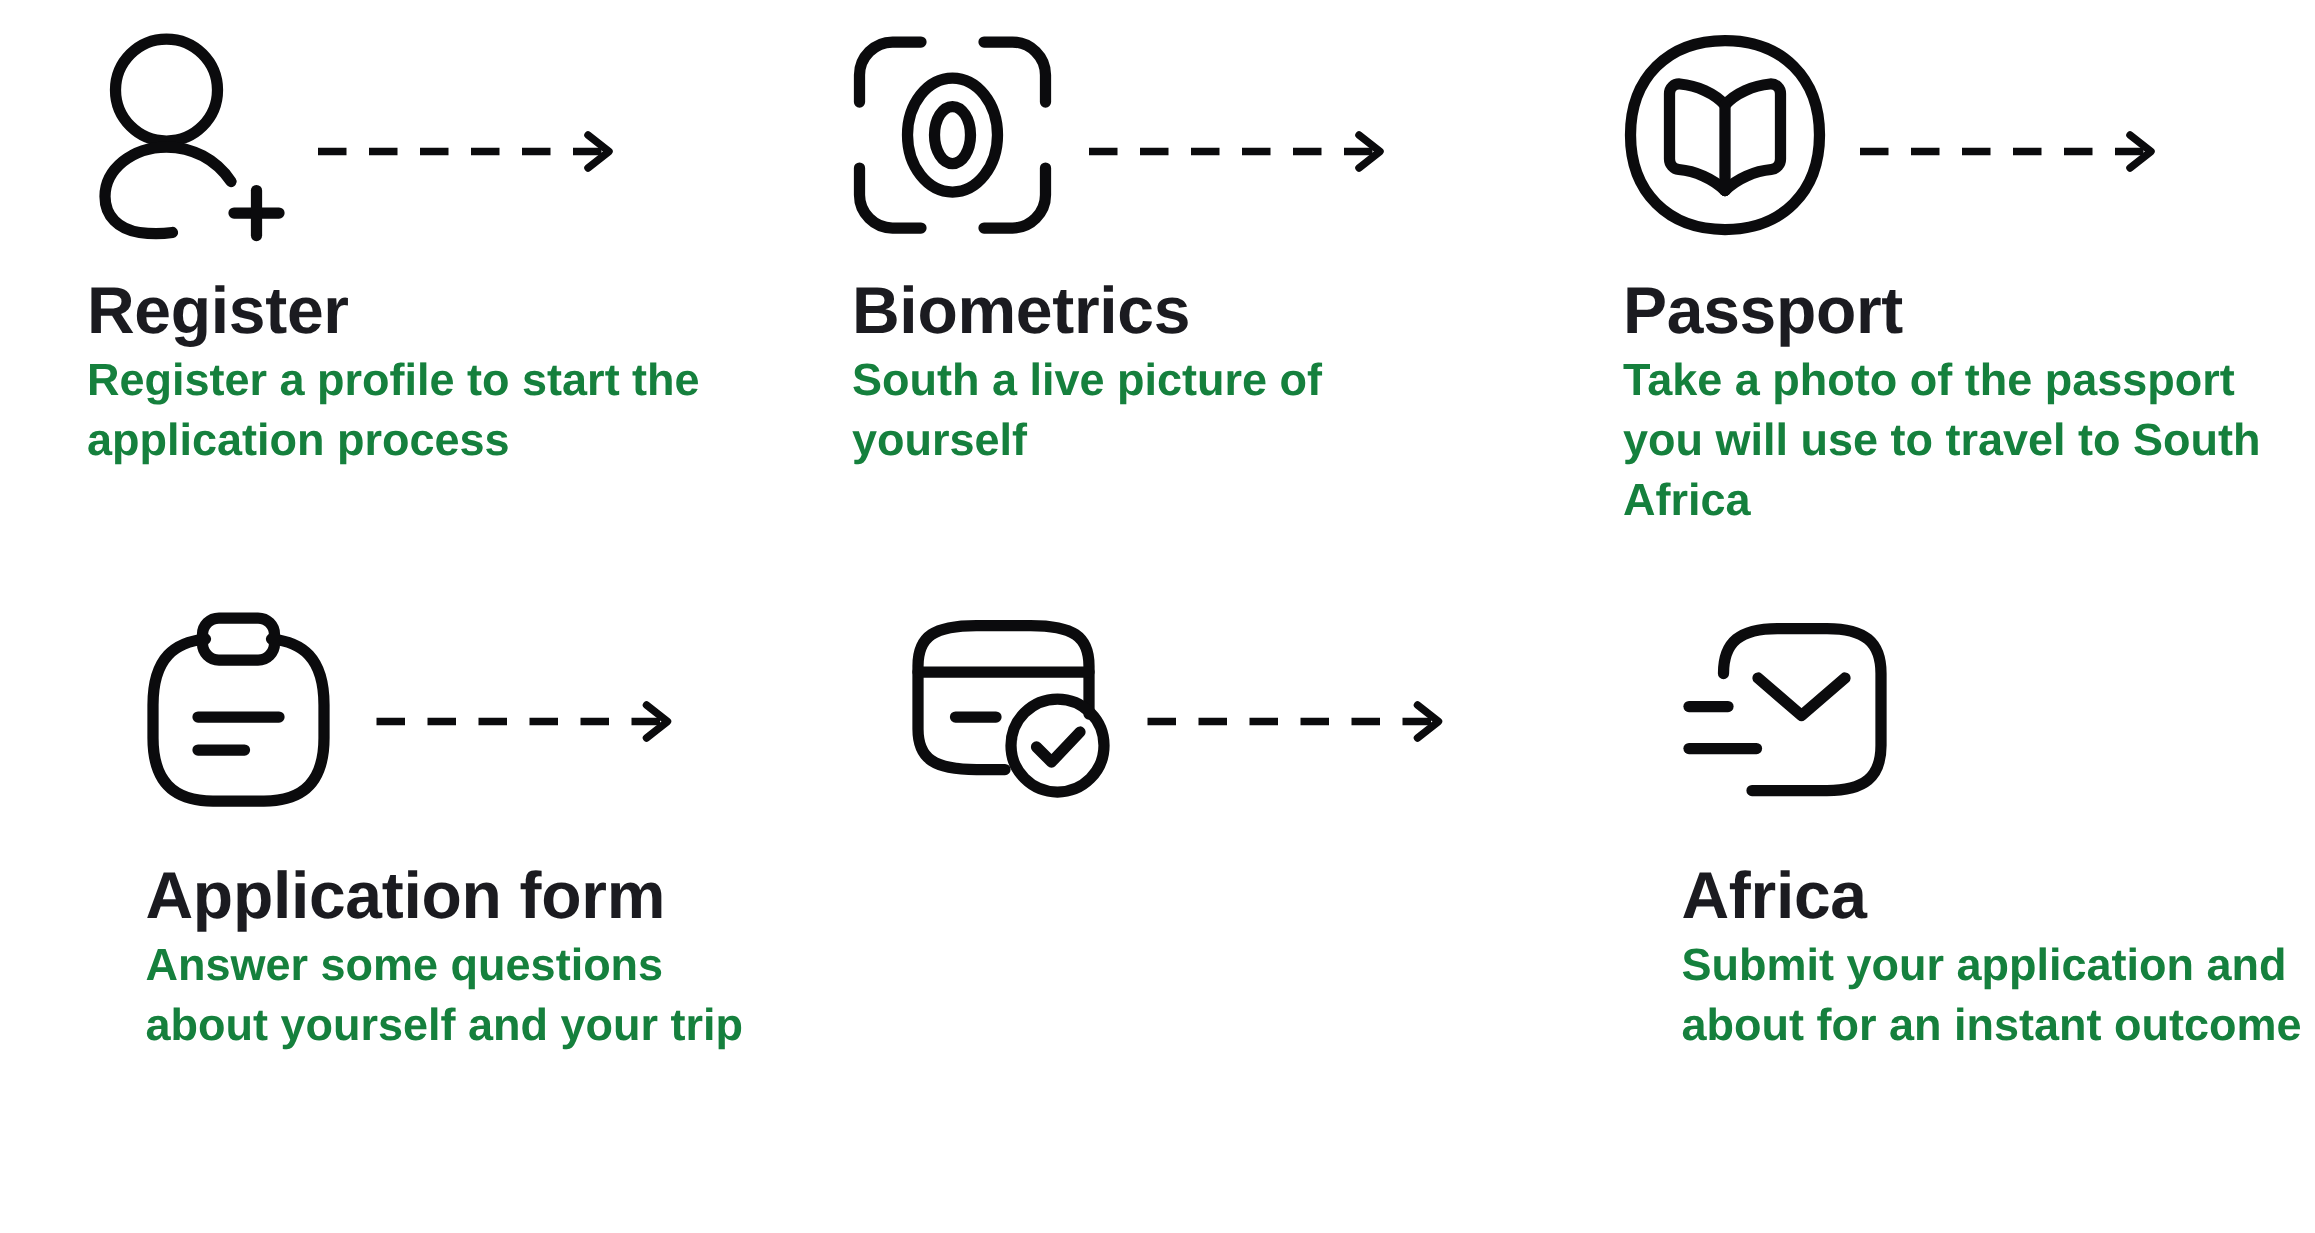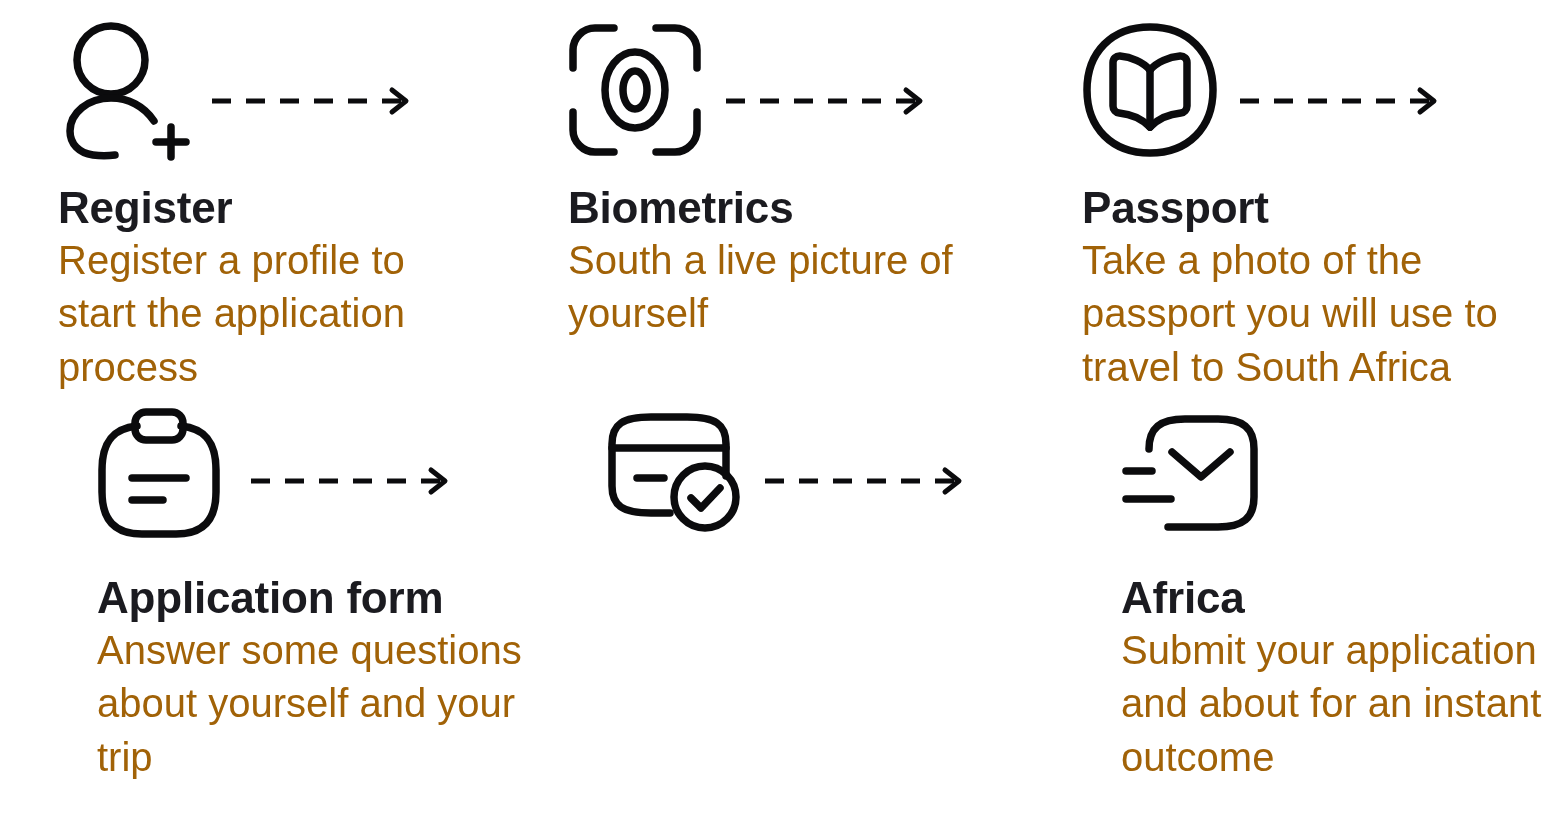--- a/index.html
+++ b/index.html
@@ -74,25 +74,25 @@
   .step-title {
     font-size: 44px;
     font-weight: bold;
     line-height: 1.08;
     letter-spacing: -0.2px;
     margin: 0 0 2px 0;
     color: #1b1b20;
     white-space: nowrap;
   }
   .step-desc {
-    font-size: 40px;
-    font-weight: normal;
+    font-size: 30px;
+    font-weight: bold;
     line-height: 1.34;
     margin: 0;
-    color: #a16207;
+    color: #15803d;
   }
 </style>
 </head>
 <body>
 
 <div class="flow">
 
   <div class="row row-1">
 
     <div class="step step-col-1">

